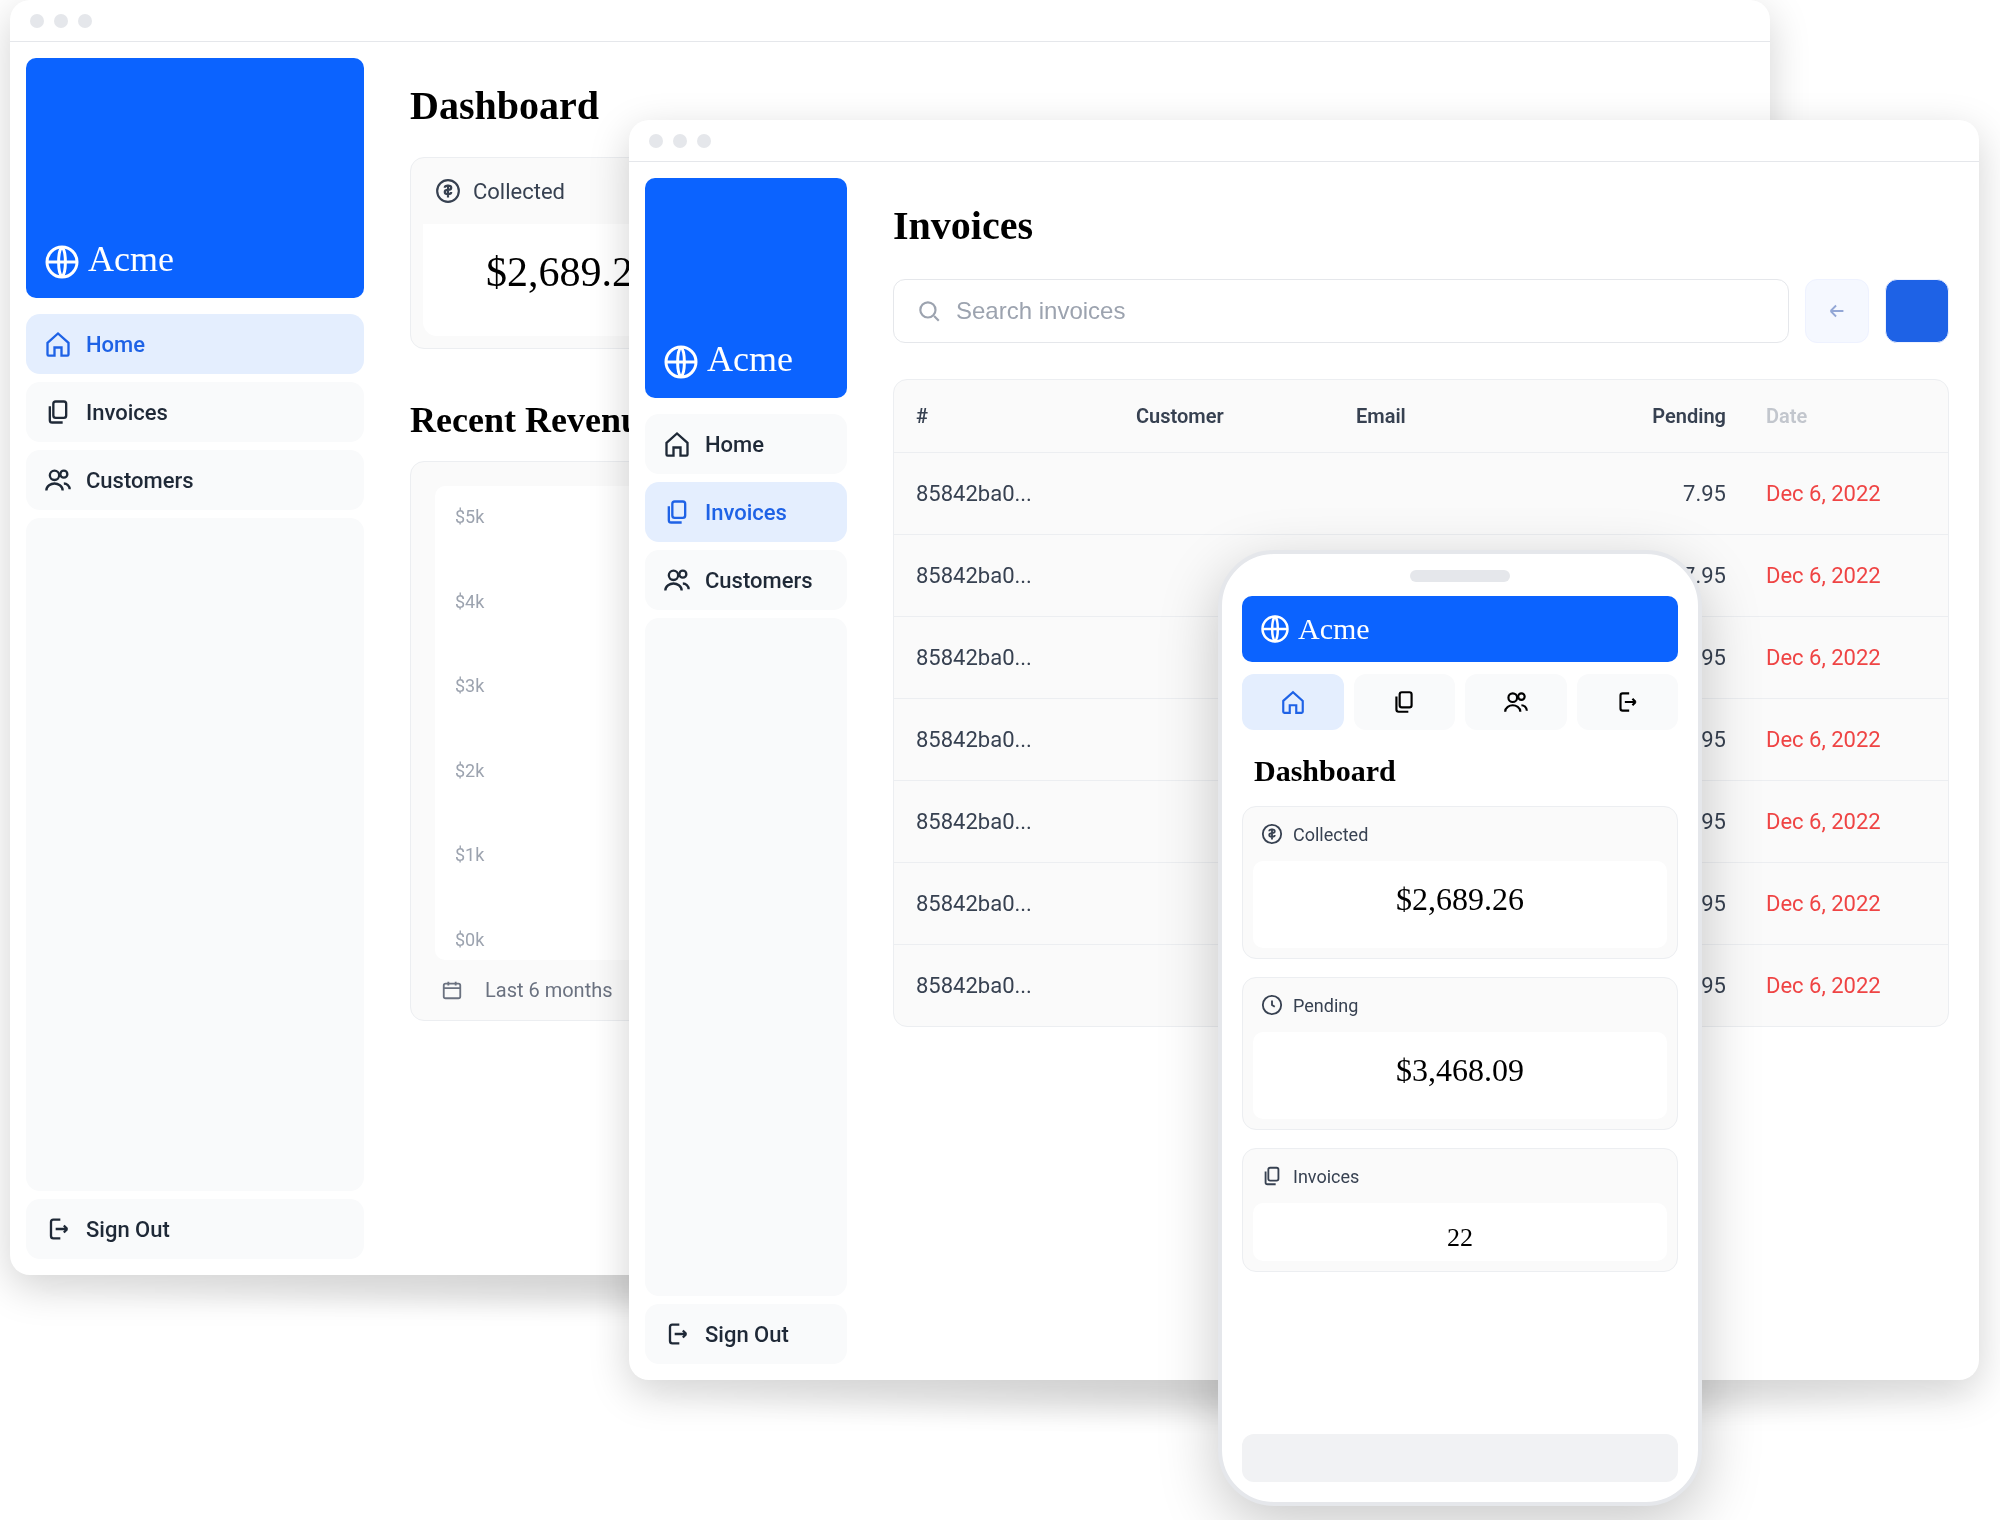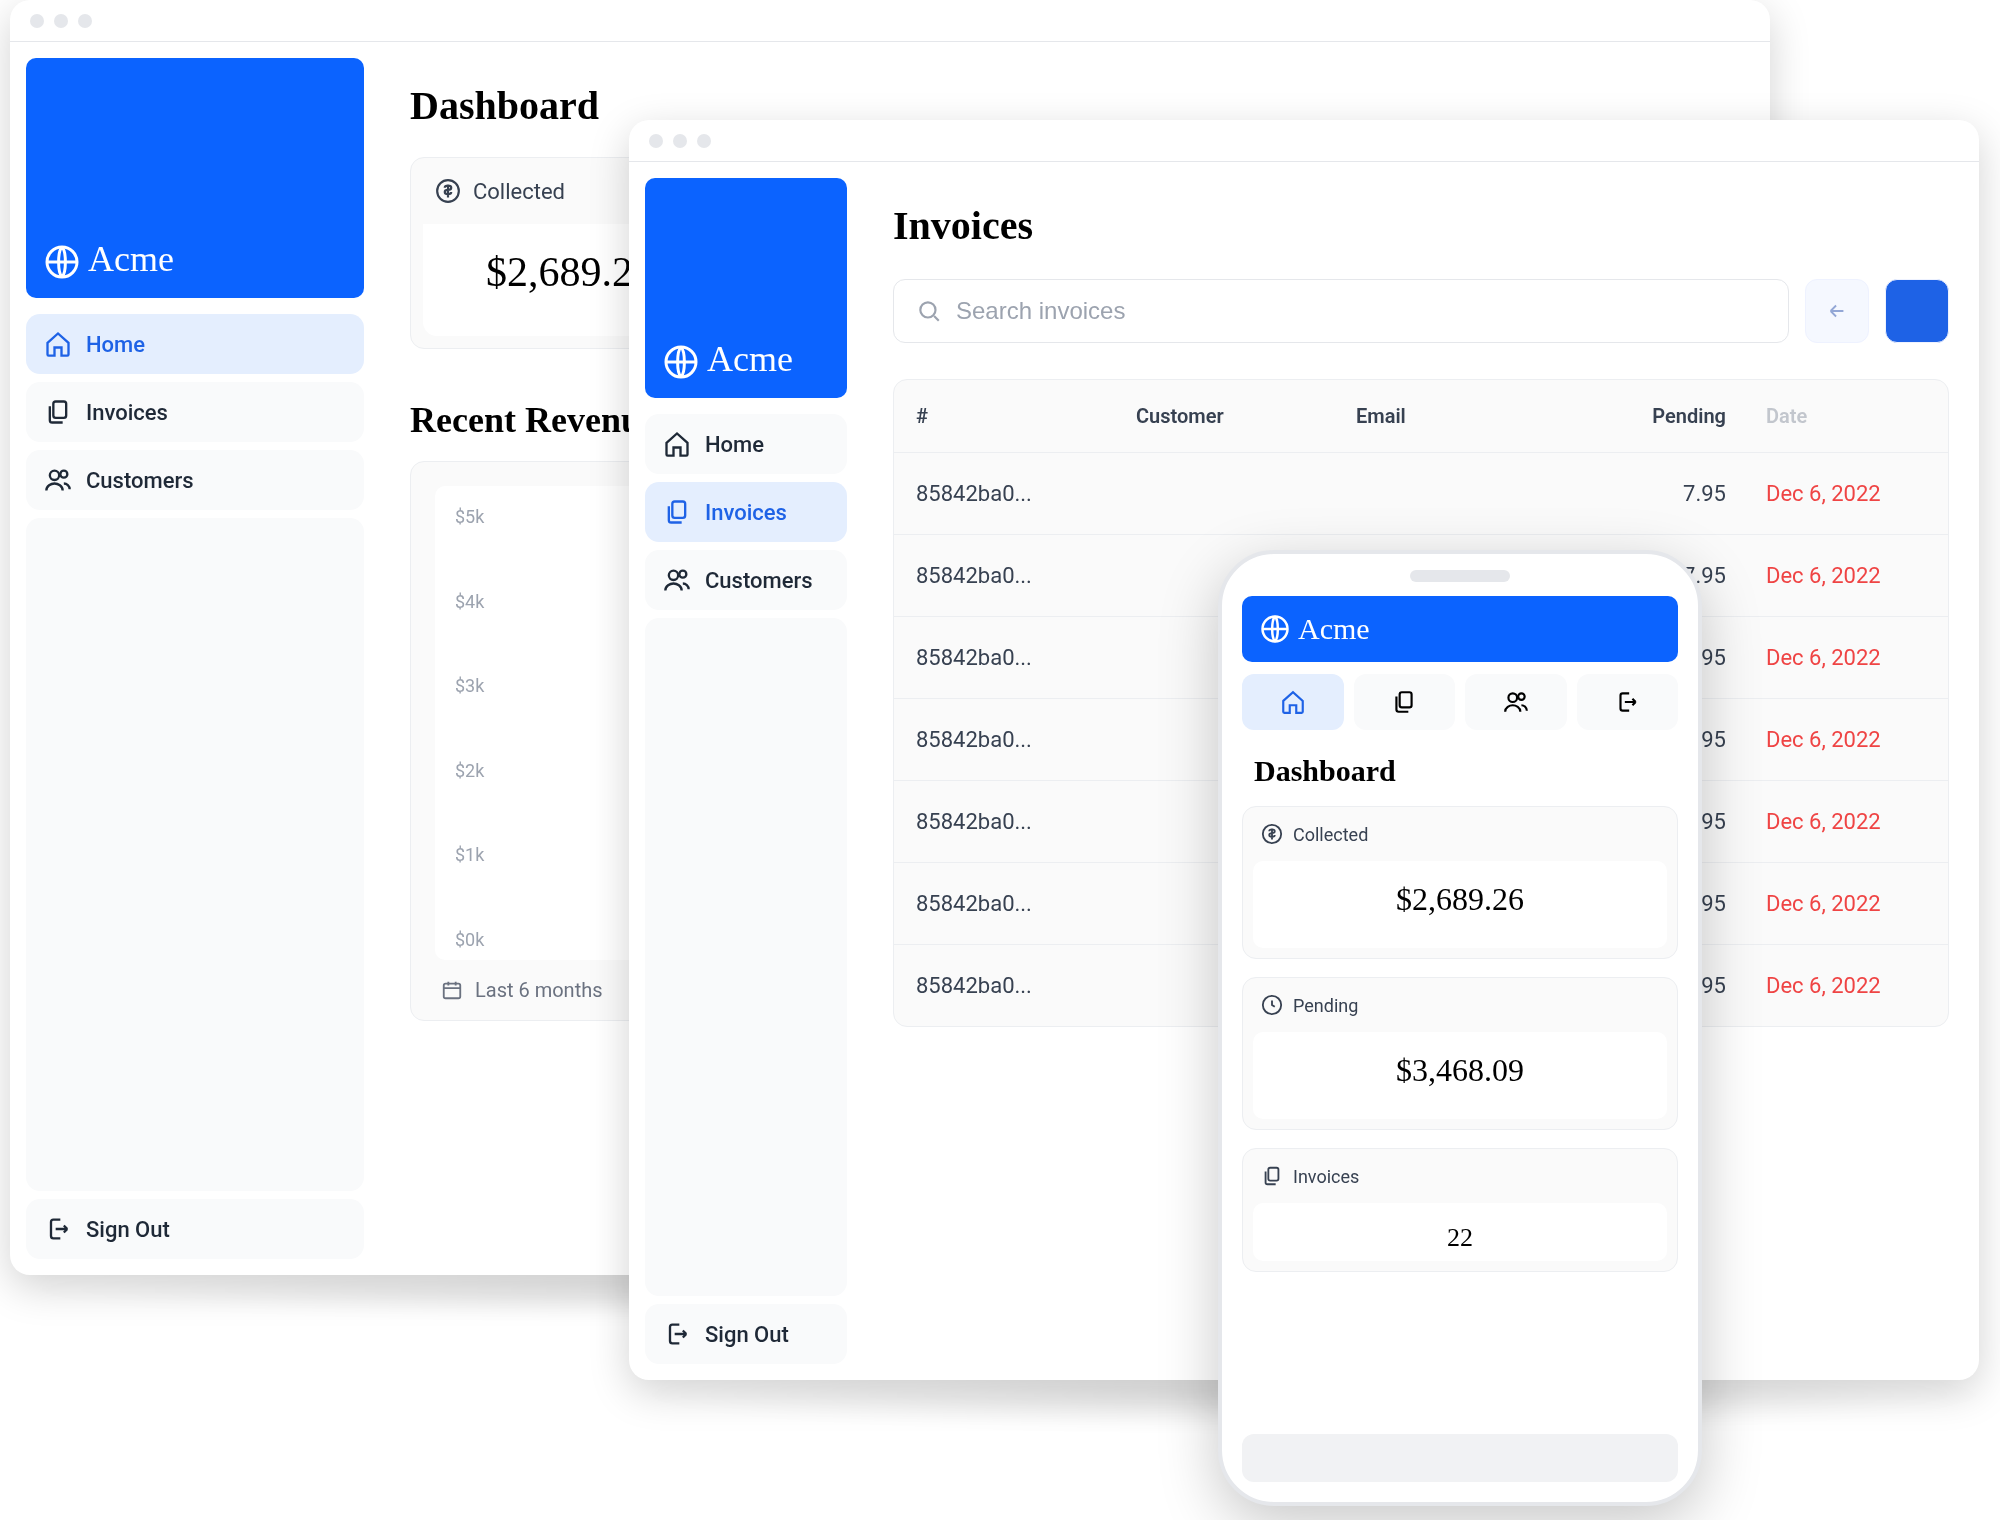--- a/index.html
+++ b/index.html
@@ -74,21 +74,21 @@
 
   .subhead { font-size: 36px; margin: 50px 0 20px; }
 
   .chart { padding: 24px 24px 12px; position: relative; height: 560px; display:flex; flex-direction:column; }
   .chart-plot { flex:1; display:flex; background:#fff; border-radius:10px; padding:20px 20px 10px 20px; }
   .y-axis { display:flex; flex-direction:column; justify-content:space-between; font-size:18px; color:#9ca3af; padding-right:16px; text-align:right; }
   .bars { flex:1; display:flex; align-items:flex-end; gap:30px; padding-left:18px; }
   .bar-col { display:flex; flex-direction:column; align-items:center; width:72px; }
   .bar { width:72px; background:#cfe1fb; border-radius:6px 6px 0 0; }
   .bar-label { margin-top:10px; font-size:18px; color:#9ca3af; }
-  .chart-footer { display:flex; align-items:center; gap:12px; padding:18px 6px 6px; color:#6b7280; font-size:20px; }
+  .chart-footer { display:flex; align-items:center; gap:22px; padding:18px 6px 6px; color:#6b7280; font-size:20px; }
   .chart-footer .icon { width:22px; height:22px; stroke:#6b7280; stroke-width:2; fill:none; }
 
   .sidebar-fill { flex:1; background:#f9fafb; border-radius:14px; margin-top:8px; }
   .signout { margin-top: 8px; }
 
   
   #win2 { left: 629px; top: 120px; width: 1350px; height: 1260px; }
   #win2 .body { display: flex; height: calc(100% - 42px); }
   #win2 .sidebar { width: 340px; padding: 16px; display:flex; flex-direction:column; }
   #win2 .logo { height: 220px; margin-bottom: 16px; }

